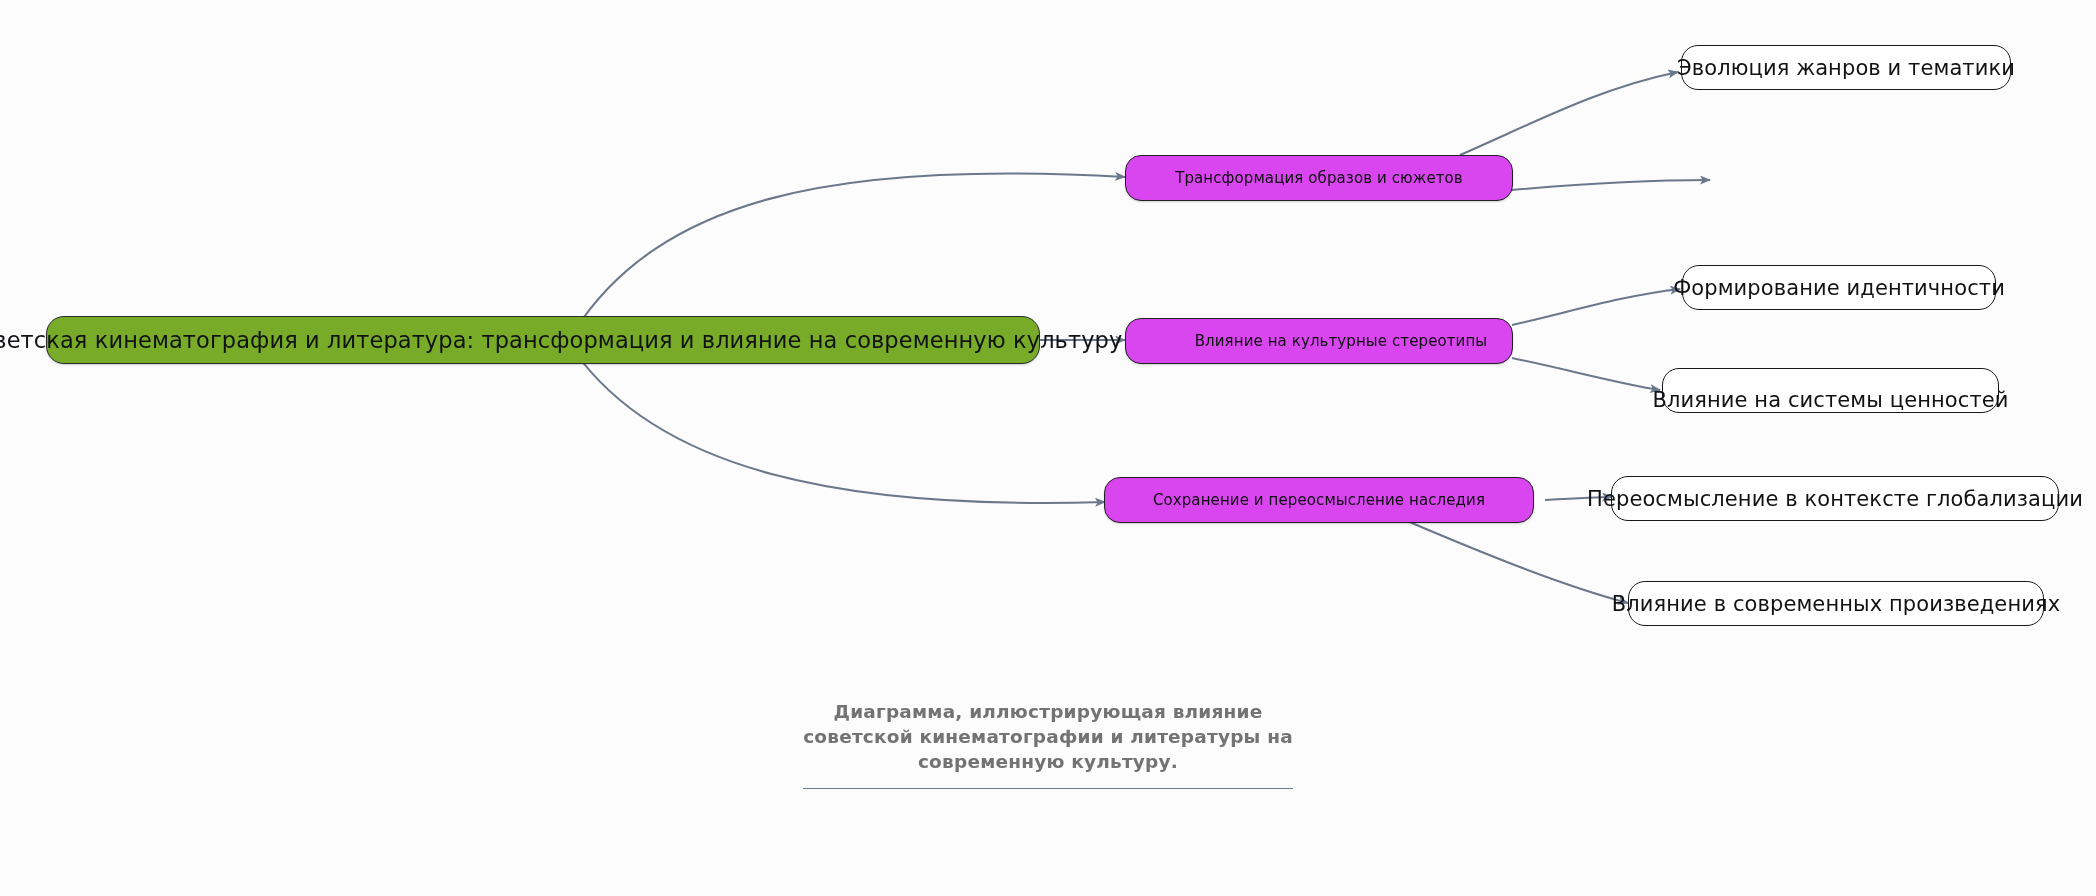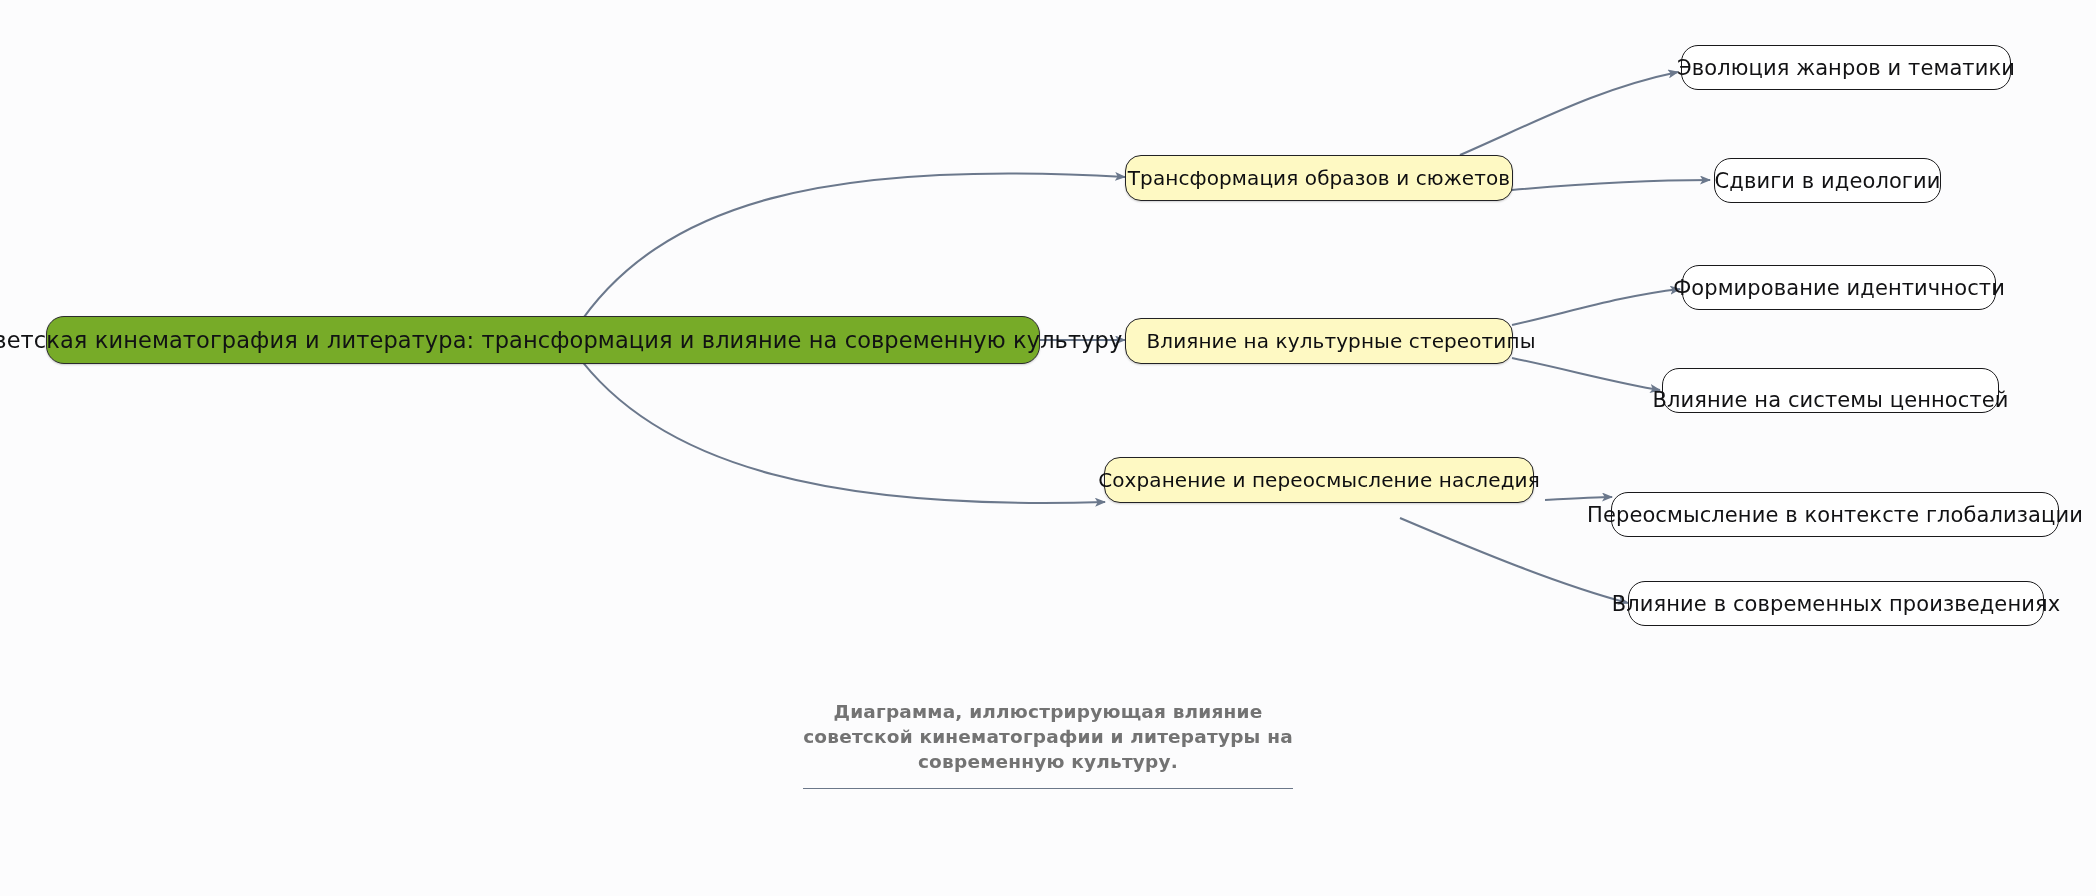--- a/index.html
+++ b/index.html
@@ -48,24 +48,24 @@
 
   .node-root {
     background: #77ab28;
     border-color: #2b2b2d;
     border-radius: 18px;
     font-size: 22.5px;
     box-shadow: 0 1px 2px rgba(0,0,0,.18);
   }
 
   .node-branch {
-    background: #fef9c3;
+    background: #d946ef;
     border-color: #222225;
     border-radius: 16px;
-    font-size: 20px;
+    font-size: 15px;
     color: #0e0e10;
     box-shadow: 0 1px 2px rgba(0,0,0,.18);
   }
 
   .node-leaf {
     background: #ffffff;
     border-color: #19191b;
     border-radius: 17px;
     font-size: 21px;
     color: #121214;
@@ -137,41 +137,38 @@
   </div>
 
   <div class="node node-branch" style="left:1125px; top:155px; width:388px; height:46px;">
     <span>Трансформация образов и сюжетов</span>
   </div>
 
   <div class="node node-branch" style="left:1125px; top:318px; width:388px; height:46px;padding-left:44px;">
     <span>Влияние на культурные стереотипы</span>
   </div>
 
-  <div class="node node-branch" style="left:1104px; top:457px; width:430px; height:46px;">
+  <div class="node node-branch" style="left:1104px; top:477px; width:430px; height:46px;">
     <span>Сохранение и переосмысление наследия</span>
   </div>
 
   <div class="node node-leaf" style="left:1681px; top:45px; width:330px; height:45px;">
     <span>Эволюция жанров и тематики</span>
   </div>
 
-  <div class="node node-leaf" style="left:1714px; top:158px; width:227px; height:45px;">
-    <span>Сдвиги в идеологии</span>
-  </div>
 
   <div class="node node-leaf" style="left:1682px; top:265px; width:314px; height:45px;">
     <span>Формирование идентичности</span>
   </div>
 
   <div class="node node-leaf" style="left:1662px; top:368px; width:337px; height:45px;align-items:flex-end;">
     <span>Влияние на системы ценностей</span>
   </div>
 
-  <div class="node node-leaf" style="left:1611px; top:492px; width:448px; height:45px;">
+  <div class="node node-leaf" style="left:1611px; top:476px; width:448px; height:45px;">
     <span>Переосмысление в контексте глобализации</span>
   </div>
 
   <div class="node node-leaf" style="left:1628px; top:581px; width:416px; height:45px;">
     <span>Влияние в современных произведениях</span>
   </div>
 
   <div id="caption-block">
     <div id="caption-text">Диаграмма, иллюстрирующая влияние советской кинематографии и литературы на современную культуру.</div>
     <div id="caption-rule"></div>

